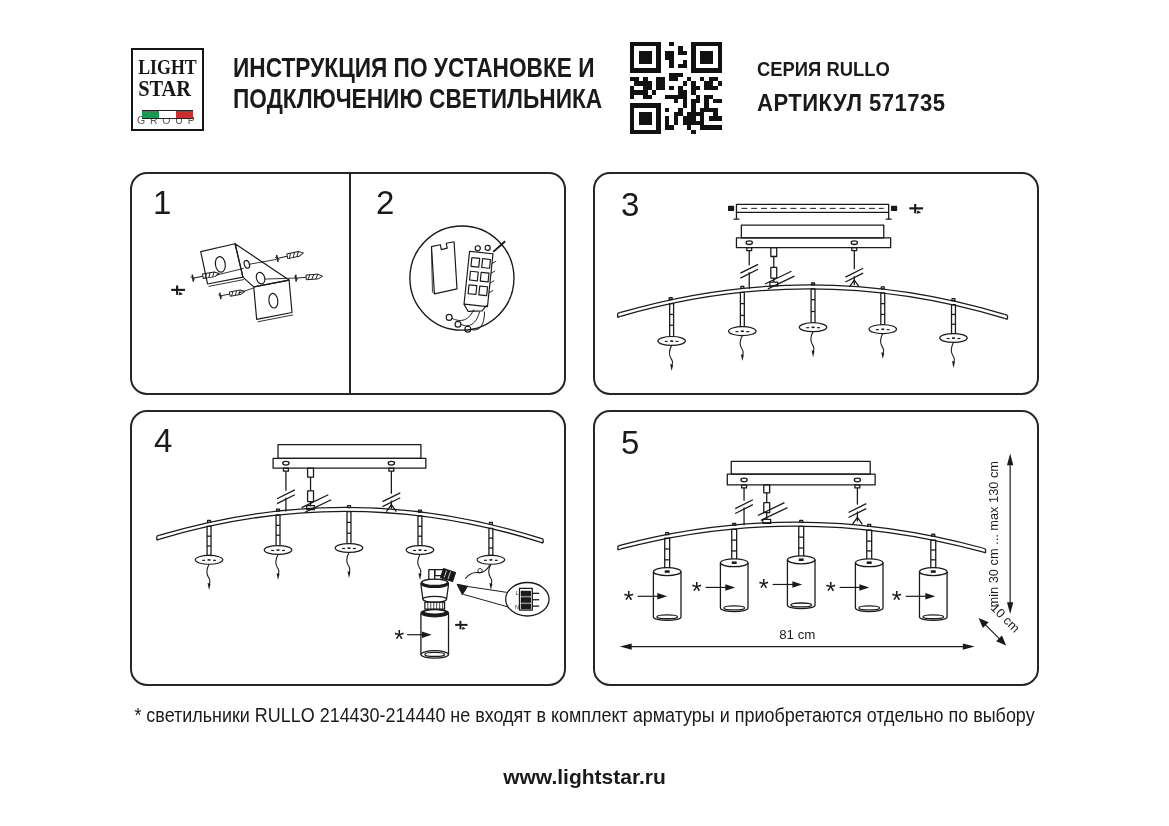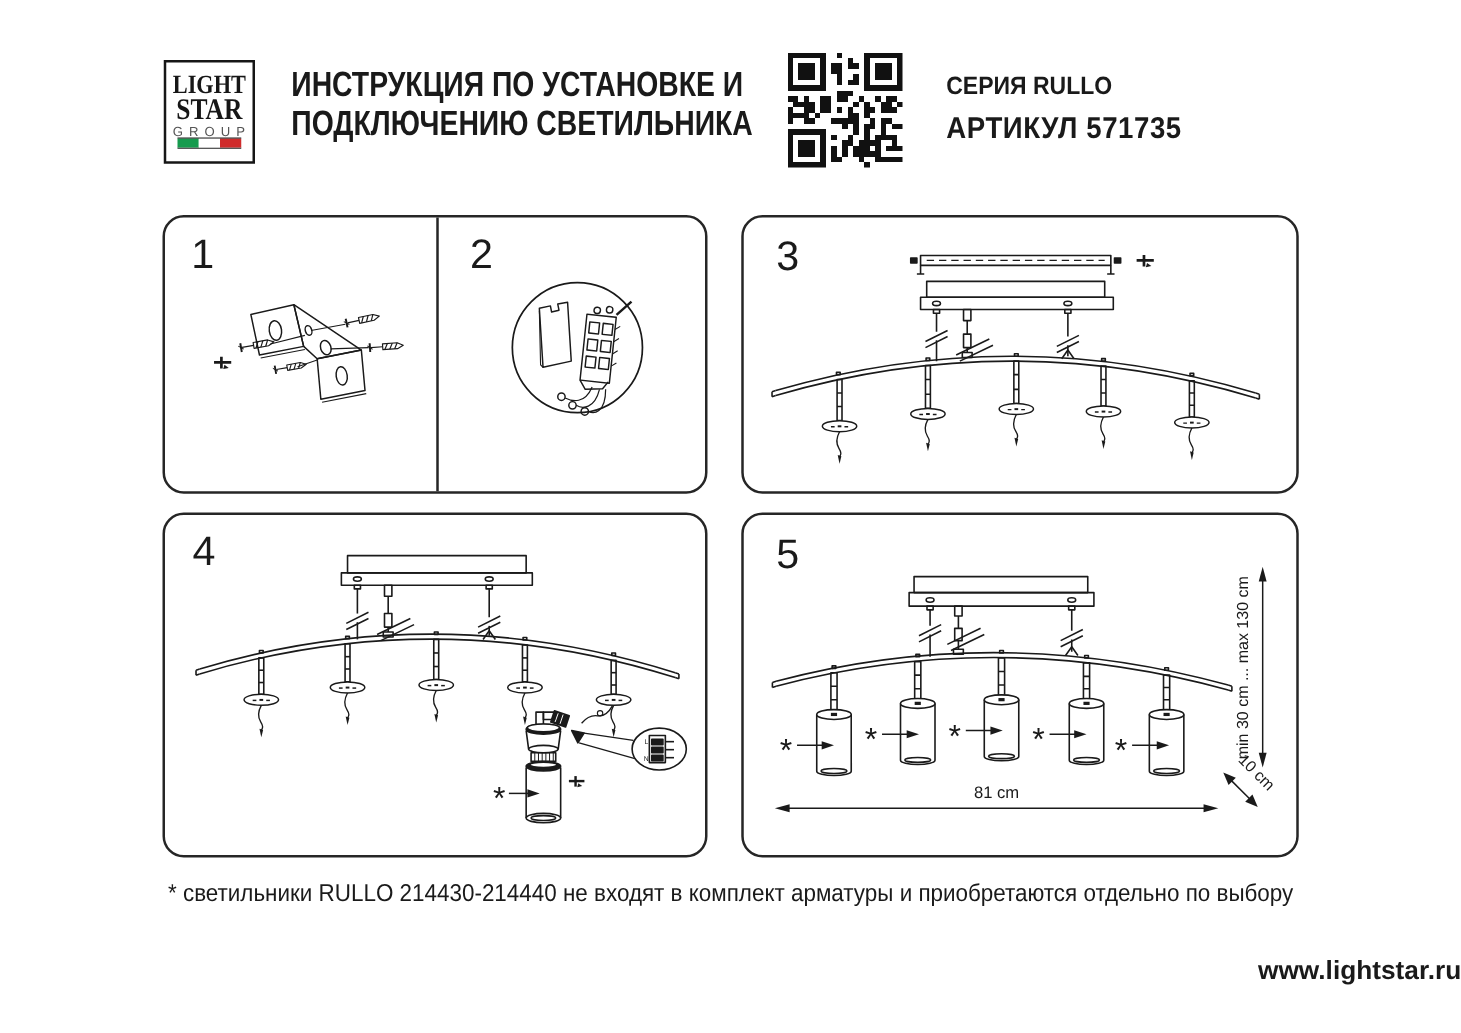--- a/index.html
+++ b/index.html
@@ -1,38 +1,38 @@
 <!DOCTYPE html>
 <html><head>
 <meta charset="utf-8">
 <style>
   html,body{margin:0;padding:0}
   body{width:1169px;height:826px;background:#fff;font-family:"Liberation Sans",sans-serif;color:#1a1a1a;position:relative;overflow:hidden}
-  .logo{position:absolute;left:131px;top:48px;width:73px;height:83px;border:2px solid #161616;box-sizing:border-box;text-align:center;font-family:"Liberation Serif",serif;font-weight:bold;color:#161616}
+  .logo{position:absolute;left:131px;top:48px;width:73px;height:83px;border:2px solid #161616;box-sizing:border-box;font-family:"Liberation Serif",serif;font-weight:bold;color:#161616}
   .logo-inner{transform:scaleX(.85);transform-origin:center top}
   .logo-light{font-size:21px;line-height:20px;margin-top:7px}
   .logo-star{font-size:24px;line-height:22px}
-  .logo-group{font-family:"Liberation Sans",sans-serif;font-weight:normal;font-size:10.5px;letter-spacing:4.8px;color:#555;margin-top:1px;text-indent:4px;transform:scaleX(1)}
+  .logo-group{font-family:"Liberation Sans",sans-serif;font-weight:normal;font-size:10.5px;letter-spacing:4.8px;color:#555;margin-top:15px;text-indent:4px;transform:scaleX(1)}
   .logo-flag{position:absolute;left:9px;right:9px;bottom:10px;height:7px;border-top:1.5px solid #222;border-bottom:1.5px solid #222;display:flex}
   .logo-flag span{flex:1}
   .title{position:absolute;left:233px;top:53px;margin:0;font-size:28px;line-height:30.5px;font-weight:bold;transform:scaleX(.81);transform-origin:left top;white-space:nowrap;letter-spacing:0}
   .qr{position:absolute;left:630px;top:42px;width:92px;height:92px}
   .series-block{position:absolute;left:745px;top:58px;width:300px;}
   .series{font-size:20px;font-weight:bold;transform:scaleX(.92);transform-origin:center}
   .article{font-size:24px;font-weight:bold;margin-top:8px;letter-spacing:.5px;transform:scaleX(.92);transform-origin:center}
   .panel{position:absolute;border:2px solid #262626;border-radius:17px;box-sizing:border-box}
   #panel12{left:130px;top:172px;width:436px;height:223px}
   #panel3{left:593px;top:172px;width:446px;height:223px}
   #panel4{left:130px;top:410px;width:436px;height:276px}
   #panel5{left:593px;top:410px;width:446px;height:276px}
   .divider{position:absolute;left:217px;top:0;bottom:0;width:2px;background:#262626}
   .step-num{position:absolute;font-size:33px;color:#1a1a1a}
   .draw{position:absolute;left:0;top:0;width:100%;height:100%}
   .footnote{position:absolute;left:0;top:704px;width:1169px;text-align:center;font-size:19.5px;margin:0;transform:scaleX(.92);transform-origin:center top}
-  .footer{position:absolute;left:0;top:765px;width:1169px;text-align:right;font-size:21px;font-weight:bold;margin:0}
+  .footer{position:absolute;left:0;top:765px;width:1169px;text-align:center;font-size:21px;font-weight:bold;margin:0}
   text{font-family:"Liberation Sans",sans-serif}
 </style>
 </head>
 <body>
 
 <div>
 
   <div class="logo">
     <div class="logo-inner">
       <div class="logo-light">LIGHT</div>

